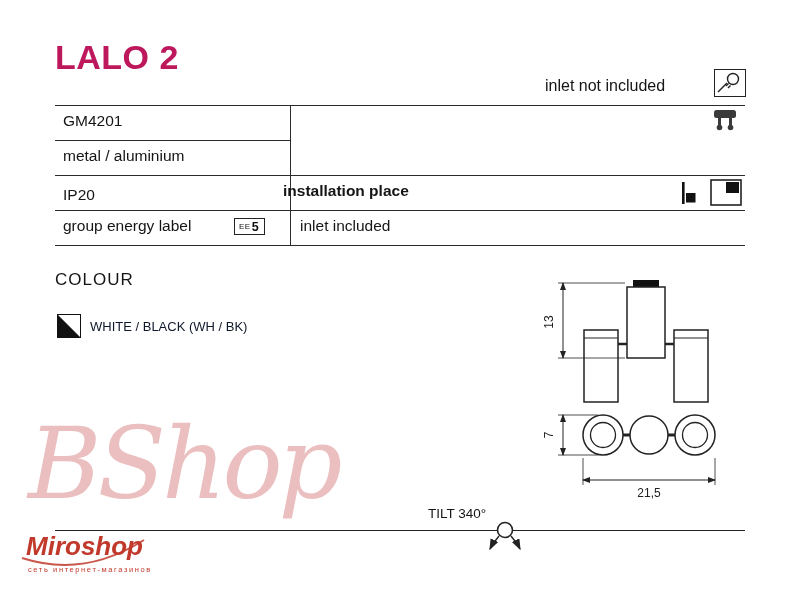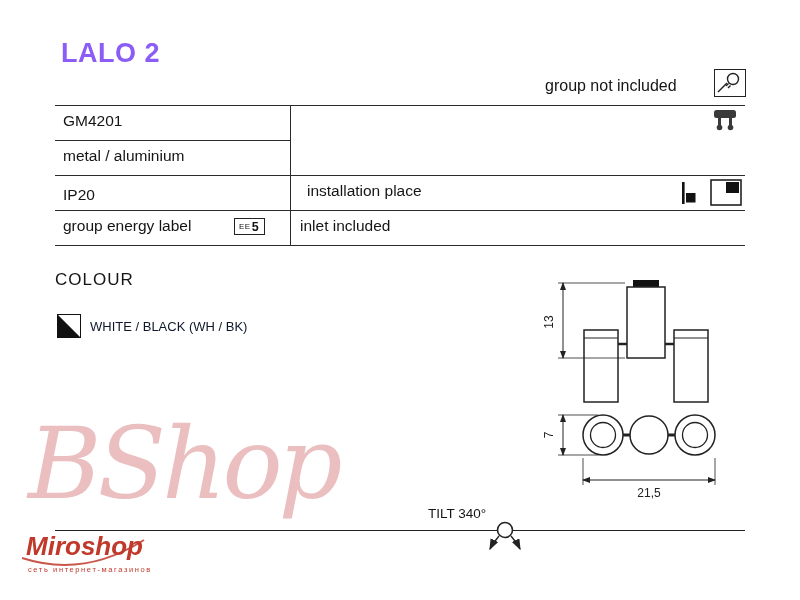--- a/index.html
+++ b/index.html
@@ -4,21 +4,21 @@
 <style>
   html,body { margin:0; padding:0; background:#fff; }
   #page {
     position:relative; width:800px; height:600px; background:#ffffff;
     font-family:"Liberation Sans", sans-serif; color:#111; overflow:hidden;
   }
   .abs { position:absolute; }
   .z2 { z-index:2; }
   .z1 { z-index:1; }
 
-  .title { left:55px; top:38px; font-size:27px; font-weight:bold; letter-spacing:0.5px; color:#8b5cf6;margin-left:6px; }
+  .title { left:55px; top:38px; font-size:34px; font-weight:bold; letter-spacing:0.5px; color:#be185d; }
   .bulb-note { left:545px; top:77px; font-size:16px; color:#151515; }
   .bulb-box { left:714px; top:69px; width:32px; height:28px; border:1.4px solid #222; box-sizing:border-box; }
 
   .hline { background:#2b2b2b; height:1.3px; }
   .vline { background:#2b2b2b; width:1.3px; }
 
   .cell { font-size:15.5px; color:#151515; }
 
   .badge { left:234px; top:218px; height:17px; display:flex; align-items:center;
            border:1px solid #222; padding:0 5px 0 4px; gap:1px; box-sizing:border-box; }
@@ -48,41 +48,41 @@
 <div id="page">
 
   <div class="abs z1 wm-shop">BShop</div>
   <svg class="abs z1" style="left:16px; top:526px;" width="134" height="48">
     <path d="M6,32 Q68,52 128,14" stroke="#c0392b" stroke-width="2" fill="none" opacity="0.85"></path>
   </svg>
   <div class="abs z1 wm-logo">Miroshop</div>
   <div class="abs z1 wm-logo-sub">сеть интернет-магазинов</div>
 
   <div class="abs z2 title">LALO 2</div>
-  <div class="abs z2 bulb-note">group not included</div>
+  <div class="abs z2 bulb-note">inlet not included</div>
   <div class="abs z2 bulb-box">
     <svg width="29" height="25" viewBox="0 0 29 25">
       <line x1="3" y1="22" x2="12" y2="13" stroke="#222" stroke-width="1.4"></line>
       <circle cx="18" cy="9" r="5.5" fill="none" stroke="#222" stroke-width="1.4"></circle>
       <line x1="13.5" y1="13.5" x2="11" y2="16" stroke="#222" stroke-width="1.4"></line>
       <line x1="15.5" y1="15.5" x2="13" y2="18" stroke="#222" stroke-width="1.4"></line>
     </svg>
   </div>
 
   <div class="abs z2 hline" style="left:55px; top:105px; width:690px;"></div>
   <div class="abs z2 hline" style="left:55px; top:140px; width:236px;"></div>
   <div class="abs z2 hline" style="left:55px; top:175px; width:690px;"></div>
   <div class="abs z2 hline" style="left:55px; top:210px; width:690px;"></div>
   <div class="abs z2 hline" style="left:55px; top:245px; width:690px;"></div>
   <div class="abs z2 vline" style="left:290px; top:105px; height:140px;"></div>
 
   <div class="abs z2 cell" style="left:63px; top:112px;">GM4201</div>
   <div class="abs z2 cell" style="left:63px; top:147px;">metal / aluminium</div>
   <div class="abs z2 cell" style="left:63px; top:186px;text-align:center;">IP20</div>
-  <div class="abs z2 cell" style="left:307px; top:182px;">installation place</div>
+  <div class="abs z2 cell" style="left:283px; top:182px;font-weight:bold;">installation place</div>
   <div class="abs z2 cell" style="left:63px; top:217px;">group energy label</div>
   <div class="abs z2 badge">
     <span class="sm">EE</span>
     <span class="num">5</span>
   </div>
   <div class="abs z2 cell" style="left:300px; top:217px;">inlet included</div>
 
   <div class="abs z2" style="left:710px; top:108px;">
     <svg width="30" height="26" viewBox="0 0 30 26">
       <rect x="4" y="2" width="22" height="8" rx="2.5" fill="#3a3a3a"></rect>

